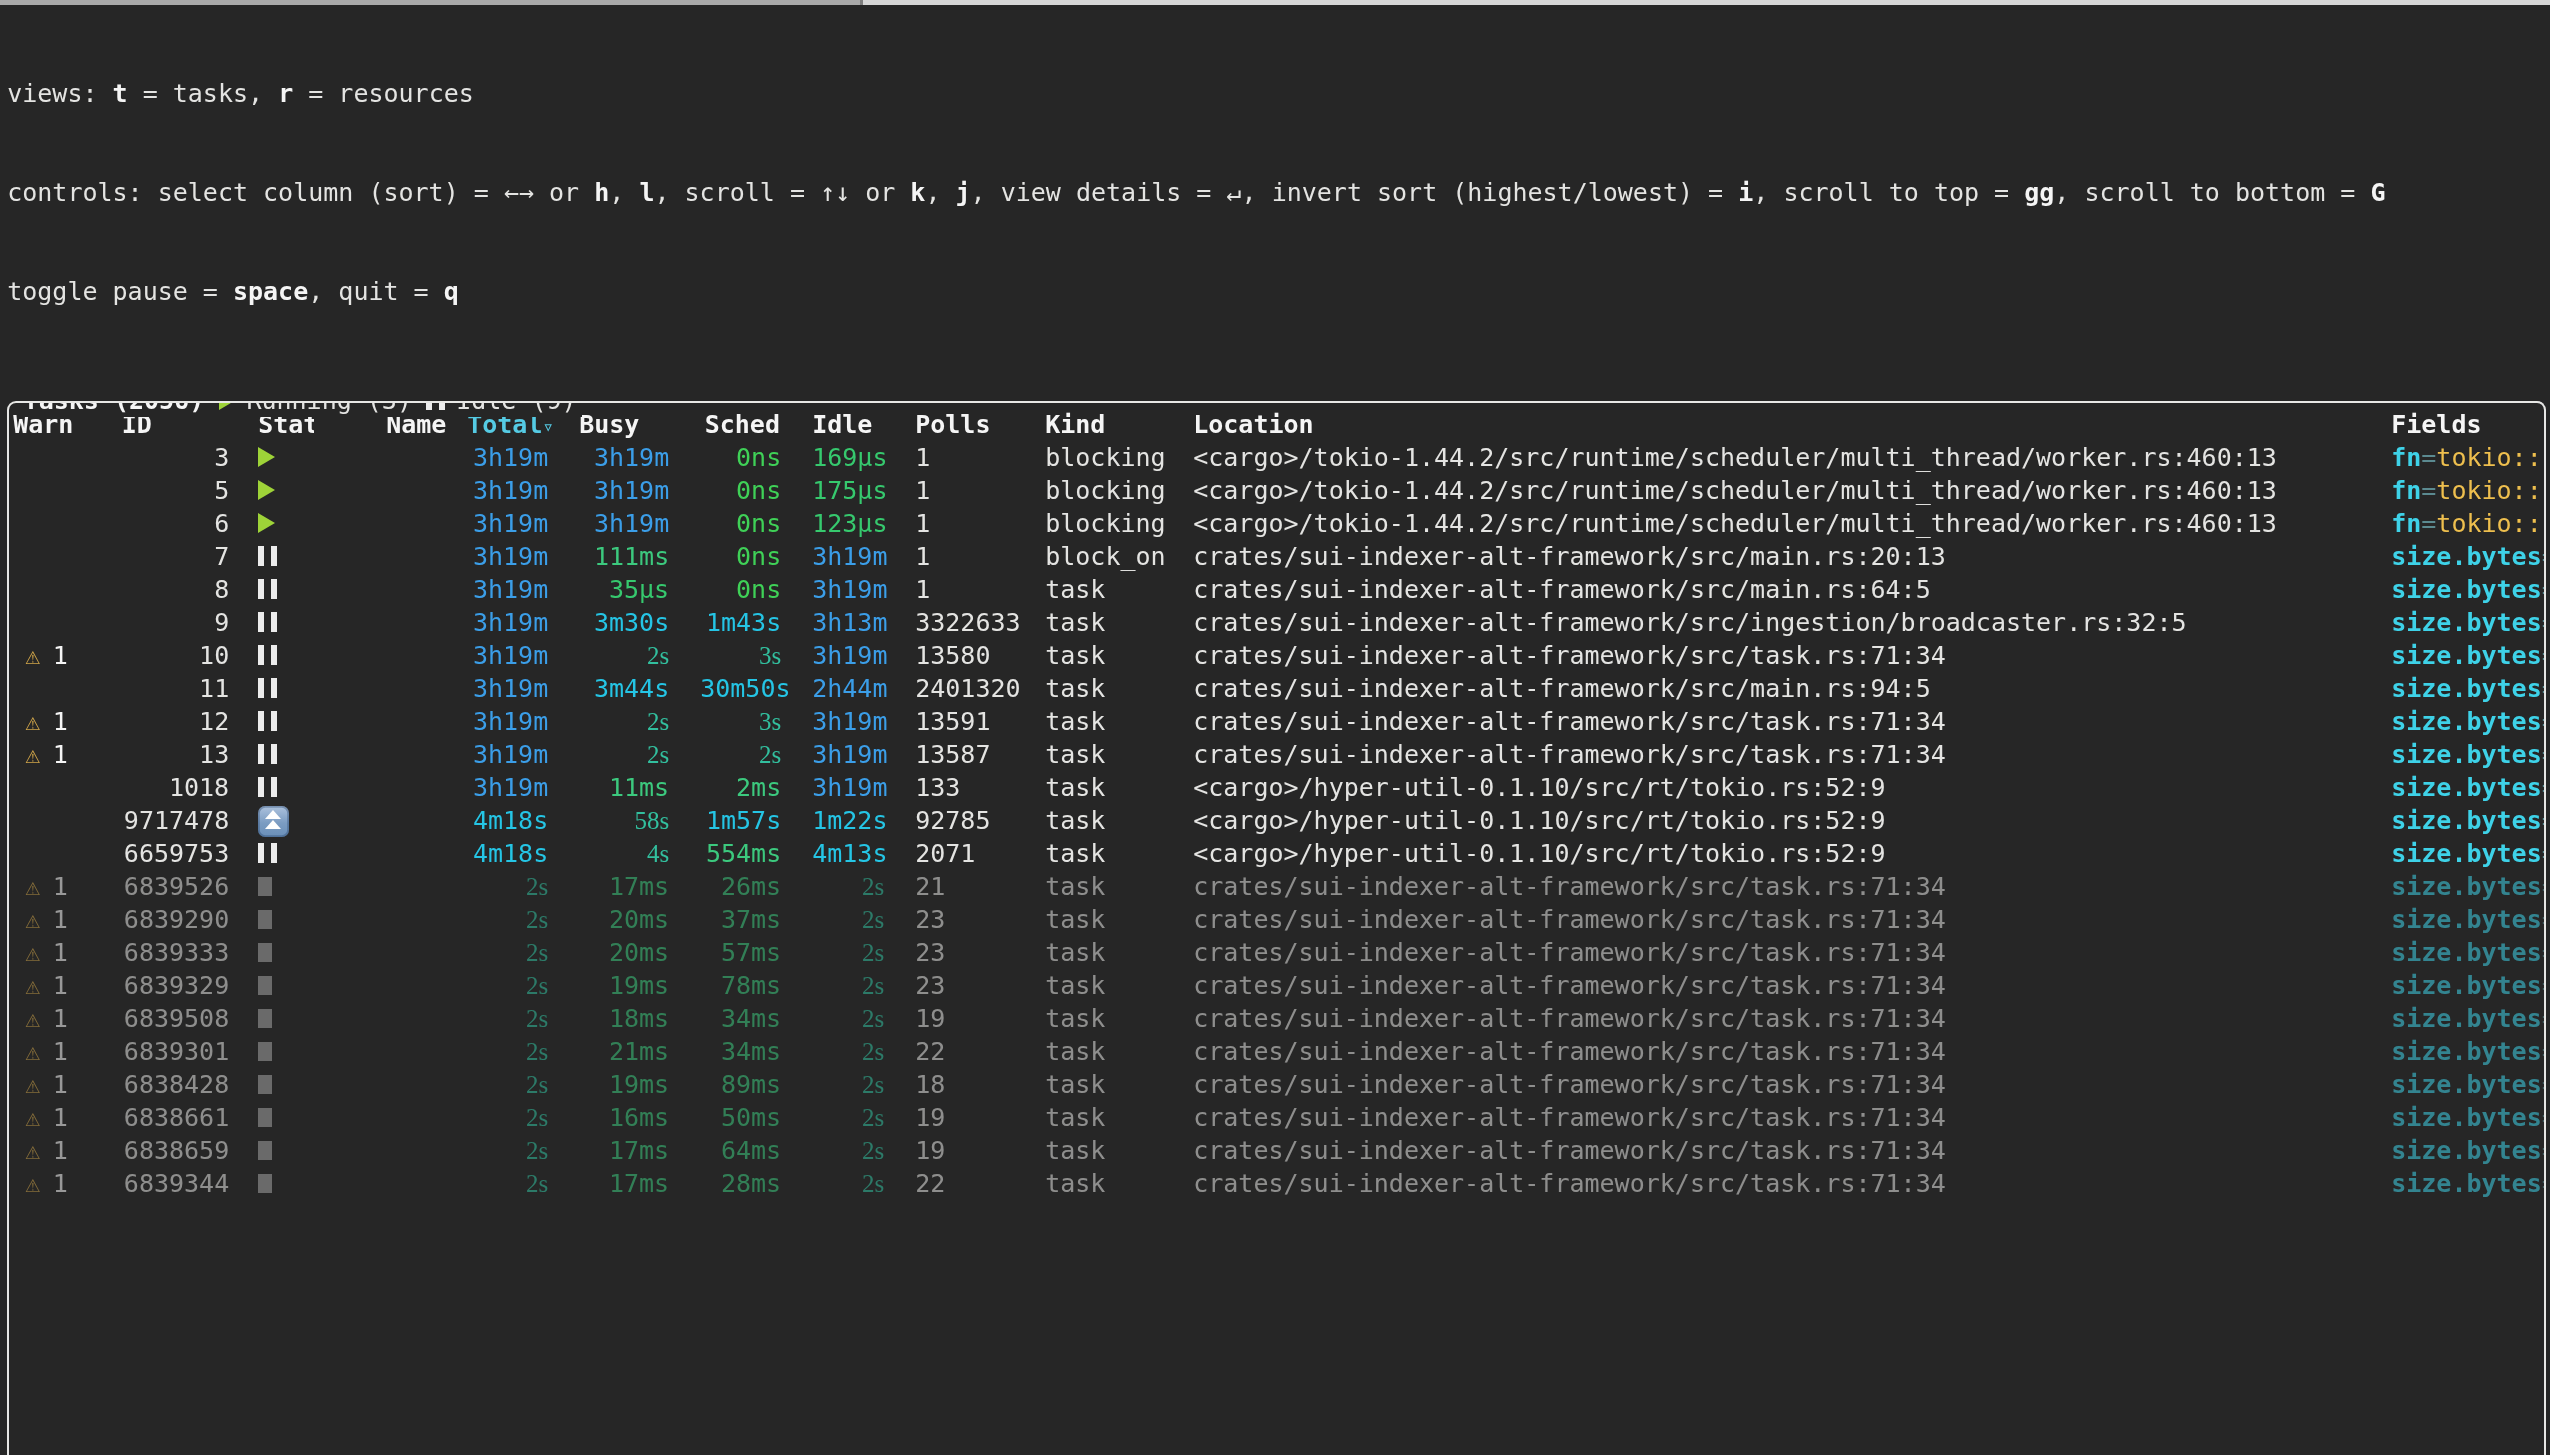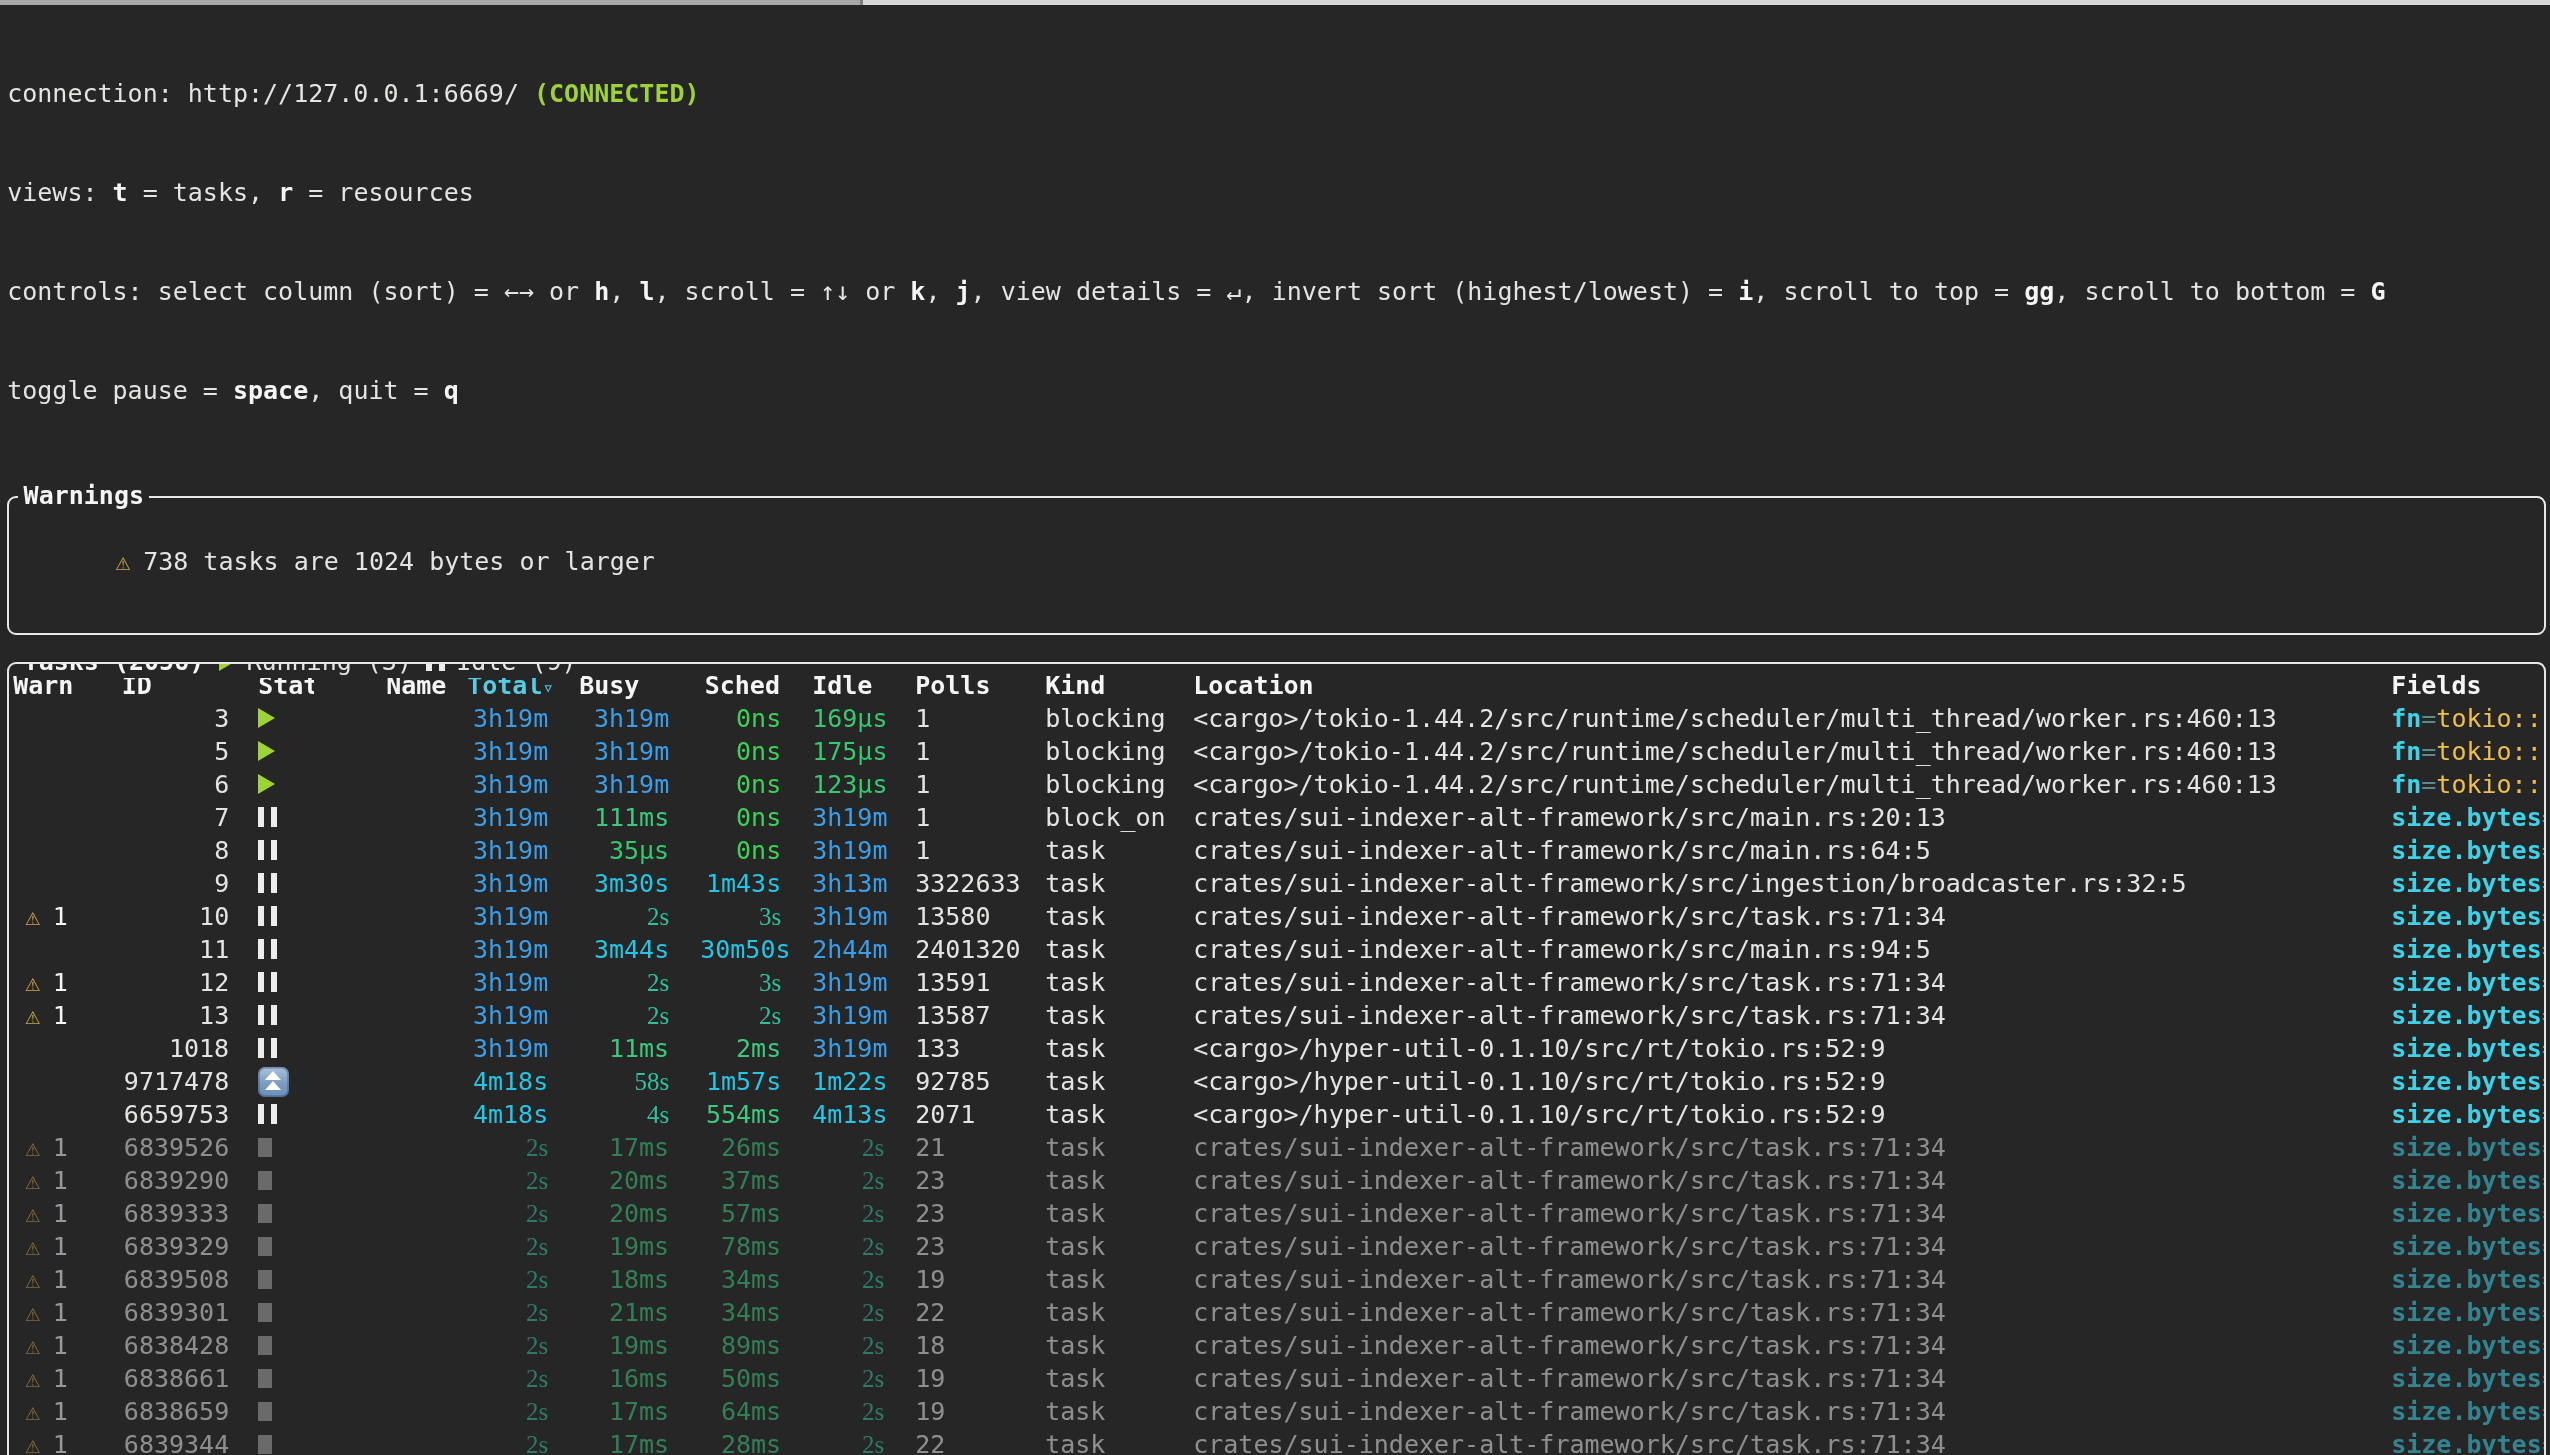--- a/index.html
+++ b/index.html
@@ -80,32 +80,25 @@
 <body>
 
 <div class="top-strip">
   <div class="strip-left"></div>
   <div class="strip-div"></div>
   <div class="strip-right"></div>
 </div>
 
 <div class="screen">
   <div class="hdr">
-    <div class="line"><span>connection: http://127.0.0.1:6669/ </span><span class="seg-connected">(CONNECTED)</span></div>
     <div class="line"><span>views: </span><span class="b">t</span><span> = tasks, </span><span class="b">r</span><span> = resources</span></div>
     <div class="line"><span>controls: select column (sort) = </span><span>←→</span><span> or </span><span class="b">h</span><span>, </span><span class="b">l</span><span>, scroll = </span><span>↑↓</span><span> or </span><span class="b">k</span><span>, </span><span class="b">j</span><span>, view details = </span><span>↵</span><span>, invert sort (highest/lowest) = </span><span class="b">i</span><span>, scroll to top = </span><span class="b">gg</span><span>, scroll to bottom = </span><span class="b">G</span></div>
     <div class="line"><span>toggle pause = </span><span class="b">space</span><span>, quit = </span><span class="b">q</span></div>
   </div>
 
-  <div class="box warnings-box">
-    <span class="box-title">Warnings</span>
-    <div class="warning-item">
-      <span class="warn-tri">⚠</span><span>738 tasks are 1024 bytes or larger</span>
-    </div>
-  </div>
 
   <div class="box tasks-box">
     <span class="box-title tasks-title">
       <span class="ttl-bold">Tasks (2056)</span>
       <span class="icon-running-inline"></span>
       <span>Running (3)</span>
       <span class="icon-idle-inline"></span>
       <span>Idle (9)</span>
     </span>
     <div class="thead" id="thead">

